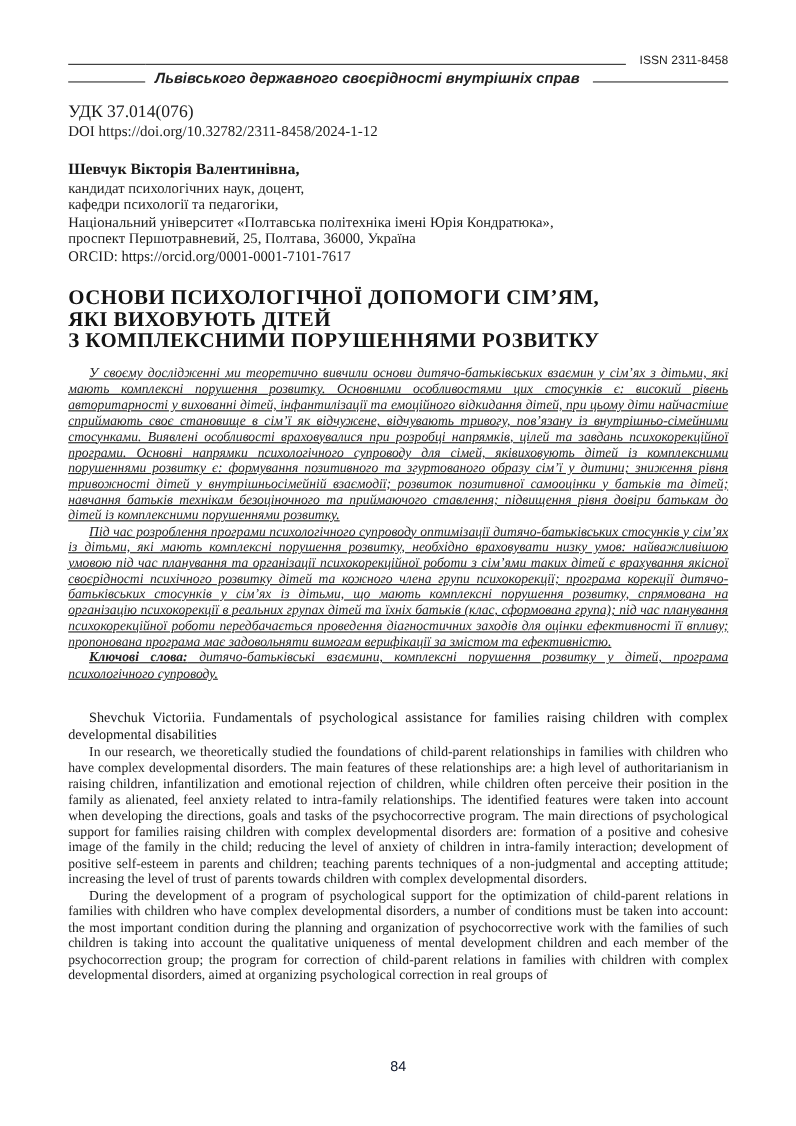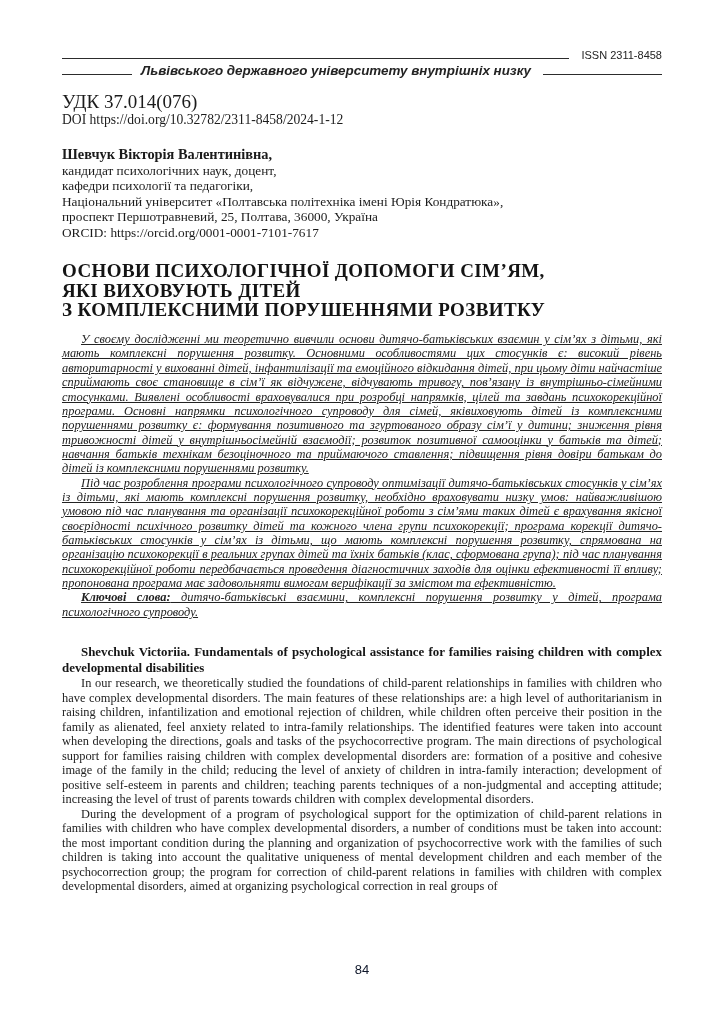--- a/index.html
+++ b/index.html
@@ -56,21 +56,21 @@
   .issn {
     font-size: 11px;
     line-height: 16px;
     white-space: nowrap;
     padding-left: 12px;
   }
 
   
   .udc {
     margin-top: 14px;
-    font-size: 19px;
+    font-size: 16px;
     line-height: 18px;
   }
   .doi {
     font-size: 13.6px;
     line-height: 18px;
   }
 
   
   .author-block {
     margin-top: 17px;
@@ -115,21 +115,21 @@
   
   .abstract-en {
     margin-top: 26px;
     font-size: 12.4px;
     line-height: 14.5px;
     text-align: justify;
     color: #222;
   }
   .en-heading {
     margin: 0;
-    font-weight: bold;
+    font-weight: normal;
     font-style: normal;
     font-size: 12.9px;
     line-height: 15.6px;
     text-indent: 19px;
     color: #161616;
   }
   .abstract-en p.body-par {
     margin: 0;
     text-indent: 19px;
   }
@@ -152,21 +152,21 @@
 <div class="page">
 
   <header class="mast">
     <div class="mast-row row1">
       <span class="rule rule-short"></span>
       <span class="rule rule-fill"></span>
       <span class="issn">ISSN 2311-8458</span>
     </div>
     <div class="mast-row row2">
       <span class="rule rule-short"></span>
-      <span class="mast-subtitle">Львівського державного університету внутрішніх низку</span>
+      <span class="mast-subtitle">Львівського державного своєрідності внутрішніх справ</span>
       <span class="rule rule-fill"></span>
     </div>
   </header>
 
   <div class="udc">УДК 37.014(076)</div>
   <div class="doi">DOI https://doi.org/10.32782/2311-8458/2024-1-12</div>
 
   <div class="author-block">
     <div class="author-name">Шевчук Вікторія Валентинівна,</div>
     <div>кандидат психологічних наук, доцент,</div>

